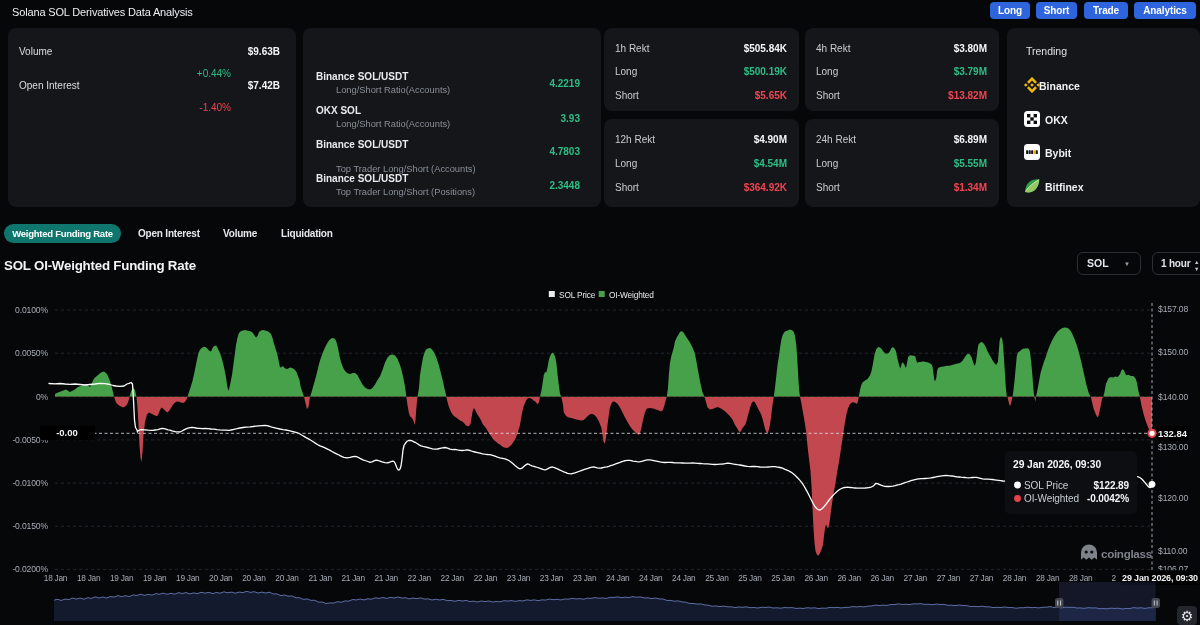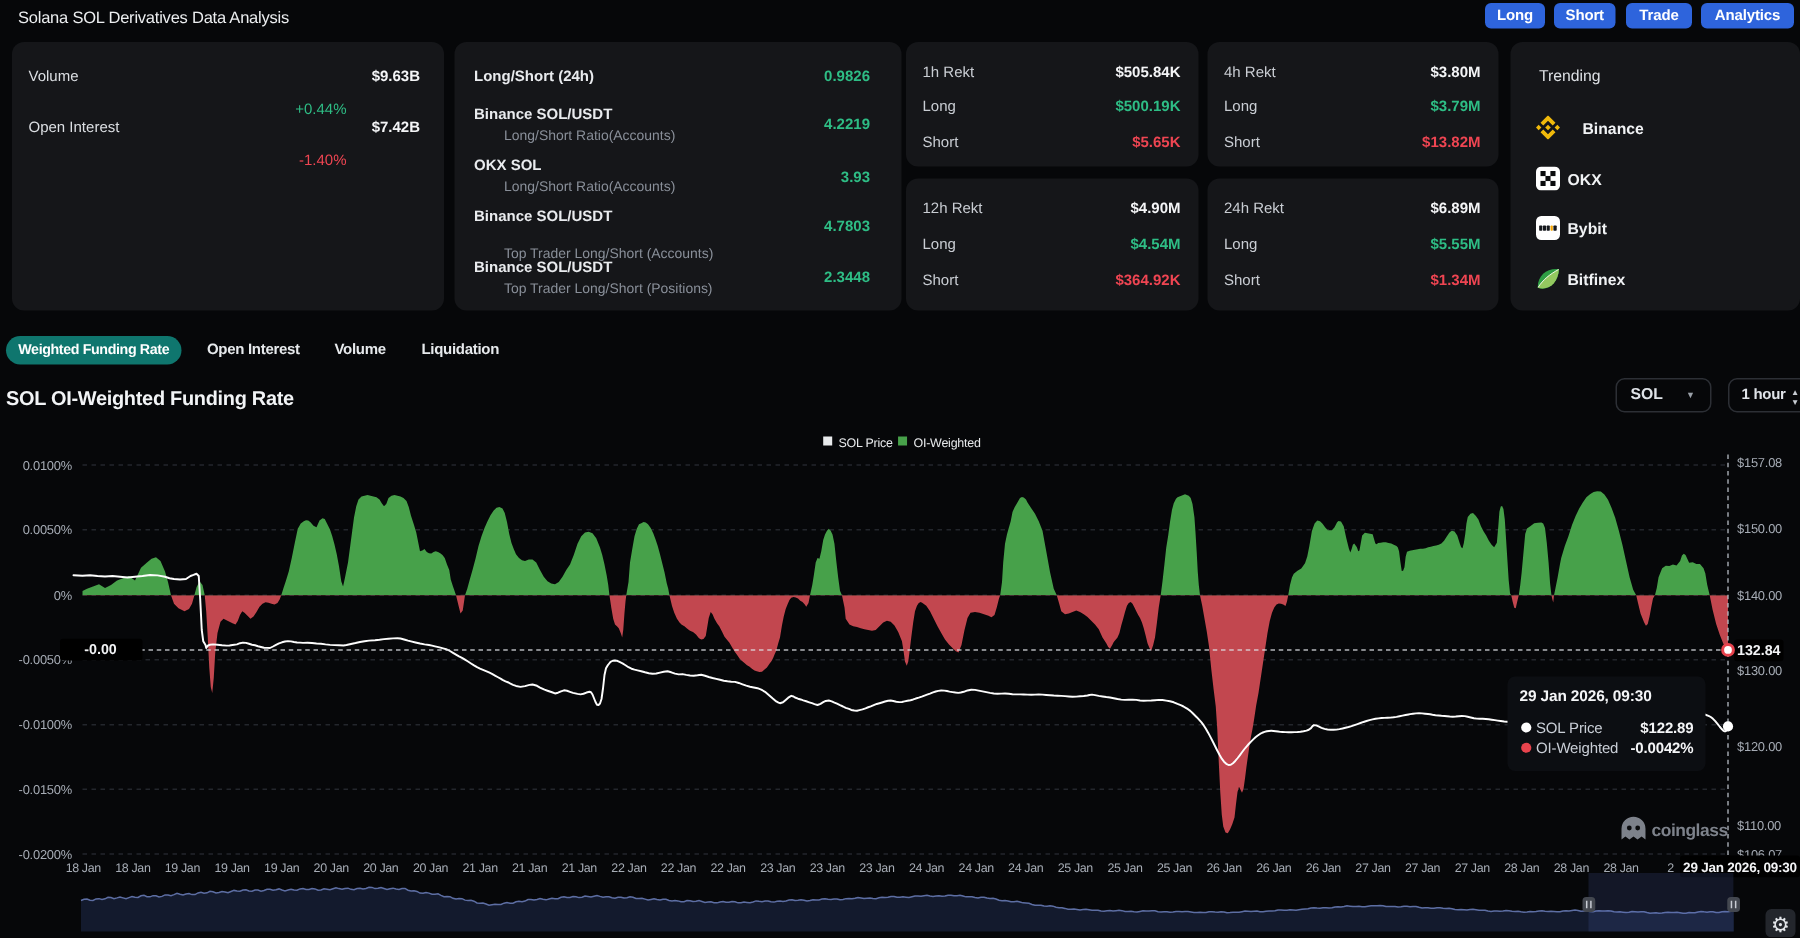--- a/index.html
+++ b/index.html
@@ -26,21 +26,20 @@
 <div class="abs btn" style="left:1036px;width:41px;">Short</div>
 <div class="abs btn" style="left:1084px;width:44px;">Trade</div>
 <div class="abs btn" style="left:1134px;width:62px;">Analytics</div>
 
 <div class="abs card" style="left:8px;top:28px;width:288px;height:179px;">
   <div class="row1" style="top:18px;"><span class="lbl">Volume</span><span class="pct grn">+0.44%</span><span class="val">$9.63B</span></div>
   <div class="row1" style="top:51.5px;"><span class="lbl">Open Interest</span><span class="pct red">-1.40%</span><span class="val">$7.42B</span></div>
 </div>
 
 <div class="abs card" style="left:303px;top:28px;width:298px;height:179px;">
-  <div class="row1" style="left:13px;right:21px;top:18px;"><span class="lbl" style="font-weight:bold;color:#e9ebee;">Long/Short (24h)</span><span class="val grn" style="color:#2ebd85;">0.9826</span></div>
   <div class="abs" style="left:13px;top:43px;">
       <div style="font-size:10px;font-weight:bold;color:#e9ebee;">Binance SOL/USDT</div>
       <div class="sub" style="margin-top:3px;">Long/Short Ratio(Accounts)</div>
     </div>
   <div class="abs grn" style="right:21px;top:50px;font-size:10px;font-weight:bold;">4.2219</div>
   <div class="abs" style="left:13px;top:77px;">
       <div style="font-size:10px;font-weight:bold;color:#e9ebee;">OKX SOL</div>
       <div class="sub" style="margin-top:3px;">Long/Short Ratio(Accounts)</div>
     </div>
   <div class="abs grn" style="right:21px;top:85px;font-size:10px;font-weight:bold;">3.93</div>
@@ -81,21 +80,21 @@
   <div class="abs" style="left:19px;top:17px;font-size:10.5px;color:#dde0e4;">Trending</div>
   <div class="abs" style="left:17px;top:49px;width:16px;height:16px;"><svg width="16" height="16" viewBox="0 0 126.6 126.6">
         <g fill="#f0b90b">
 <path d="M38.4 53.2 63.3 28.3 88.3 53.3 102.8 38.8 63.3 -0.7 23.9 38.7z"></path>
 <path d="M-0.6 63.3 13.9 48.8 28.4 63.3 13.9 77.8z"></path>
 <path d="M38.4 73.4 63.3 98.3 88.3 73.3 102.8 87.9 63.3 127.3 23.9 87.9z"></path>
 <path d="M98.2 63.3 112.7 48.8 127.2 63.3 112.7 77.8z"></path>
 <path d="M48.6 63.3 63.3 48.5 78.1 63.3 63.3 78.1z"></path>
 </g>
       </svg></div>
-  <div class="abs" style="left:48px;top:52px;font-size:10.5px;font-weight:bold;color:#f0f2f4;">Binance</div>
+  <div class="abs" style="left:32px;top:52px;font-size:10.5px;font-weight:bold;color:#f0f2f4;">Binance</div>
   <div class="abs" style="left:17px;top:82.7px;width:16px;height:16px;"><svg width="16" height="16" viewBox="0 0 16 16">
         <rect width="16" height="16" rx="3.5" fill="#fff"></rect>
 <g fill="#0b0c0e">
           <rect x="3" y="3" width="3.4" height="3.4"></rect>
           <rect x="9.6" y="3" width="3.4" height="3.4"></rect>
 <rect x="6.3" y="6.3" width="3.4" height="3.4"></rect>
           <rect x="3" y="9.6" width="3.4" height="3.4"></rect>
 <rect x="9.6" y="9.6" width="3.4" height="3.4"></rect>
         </g>
       </svg></div>

